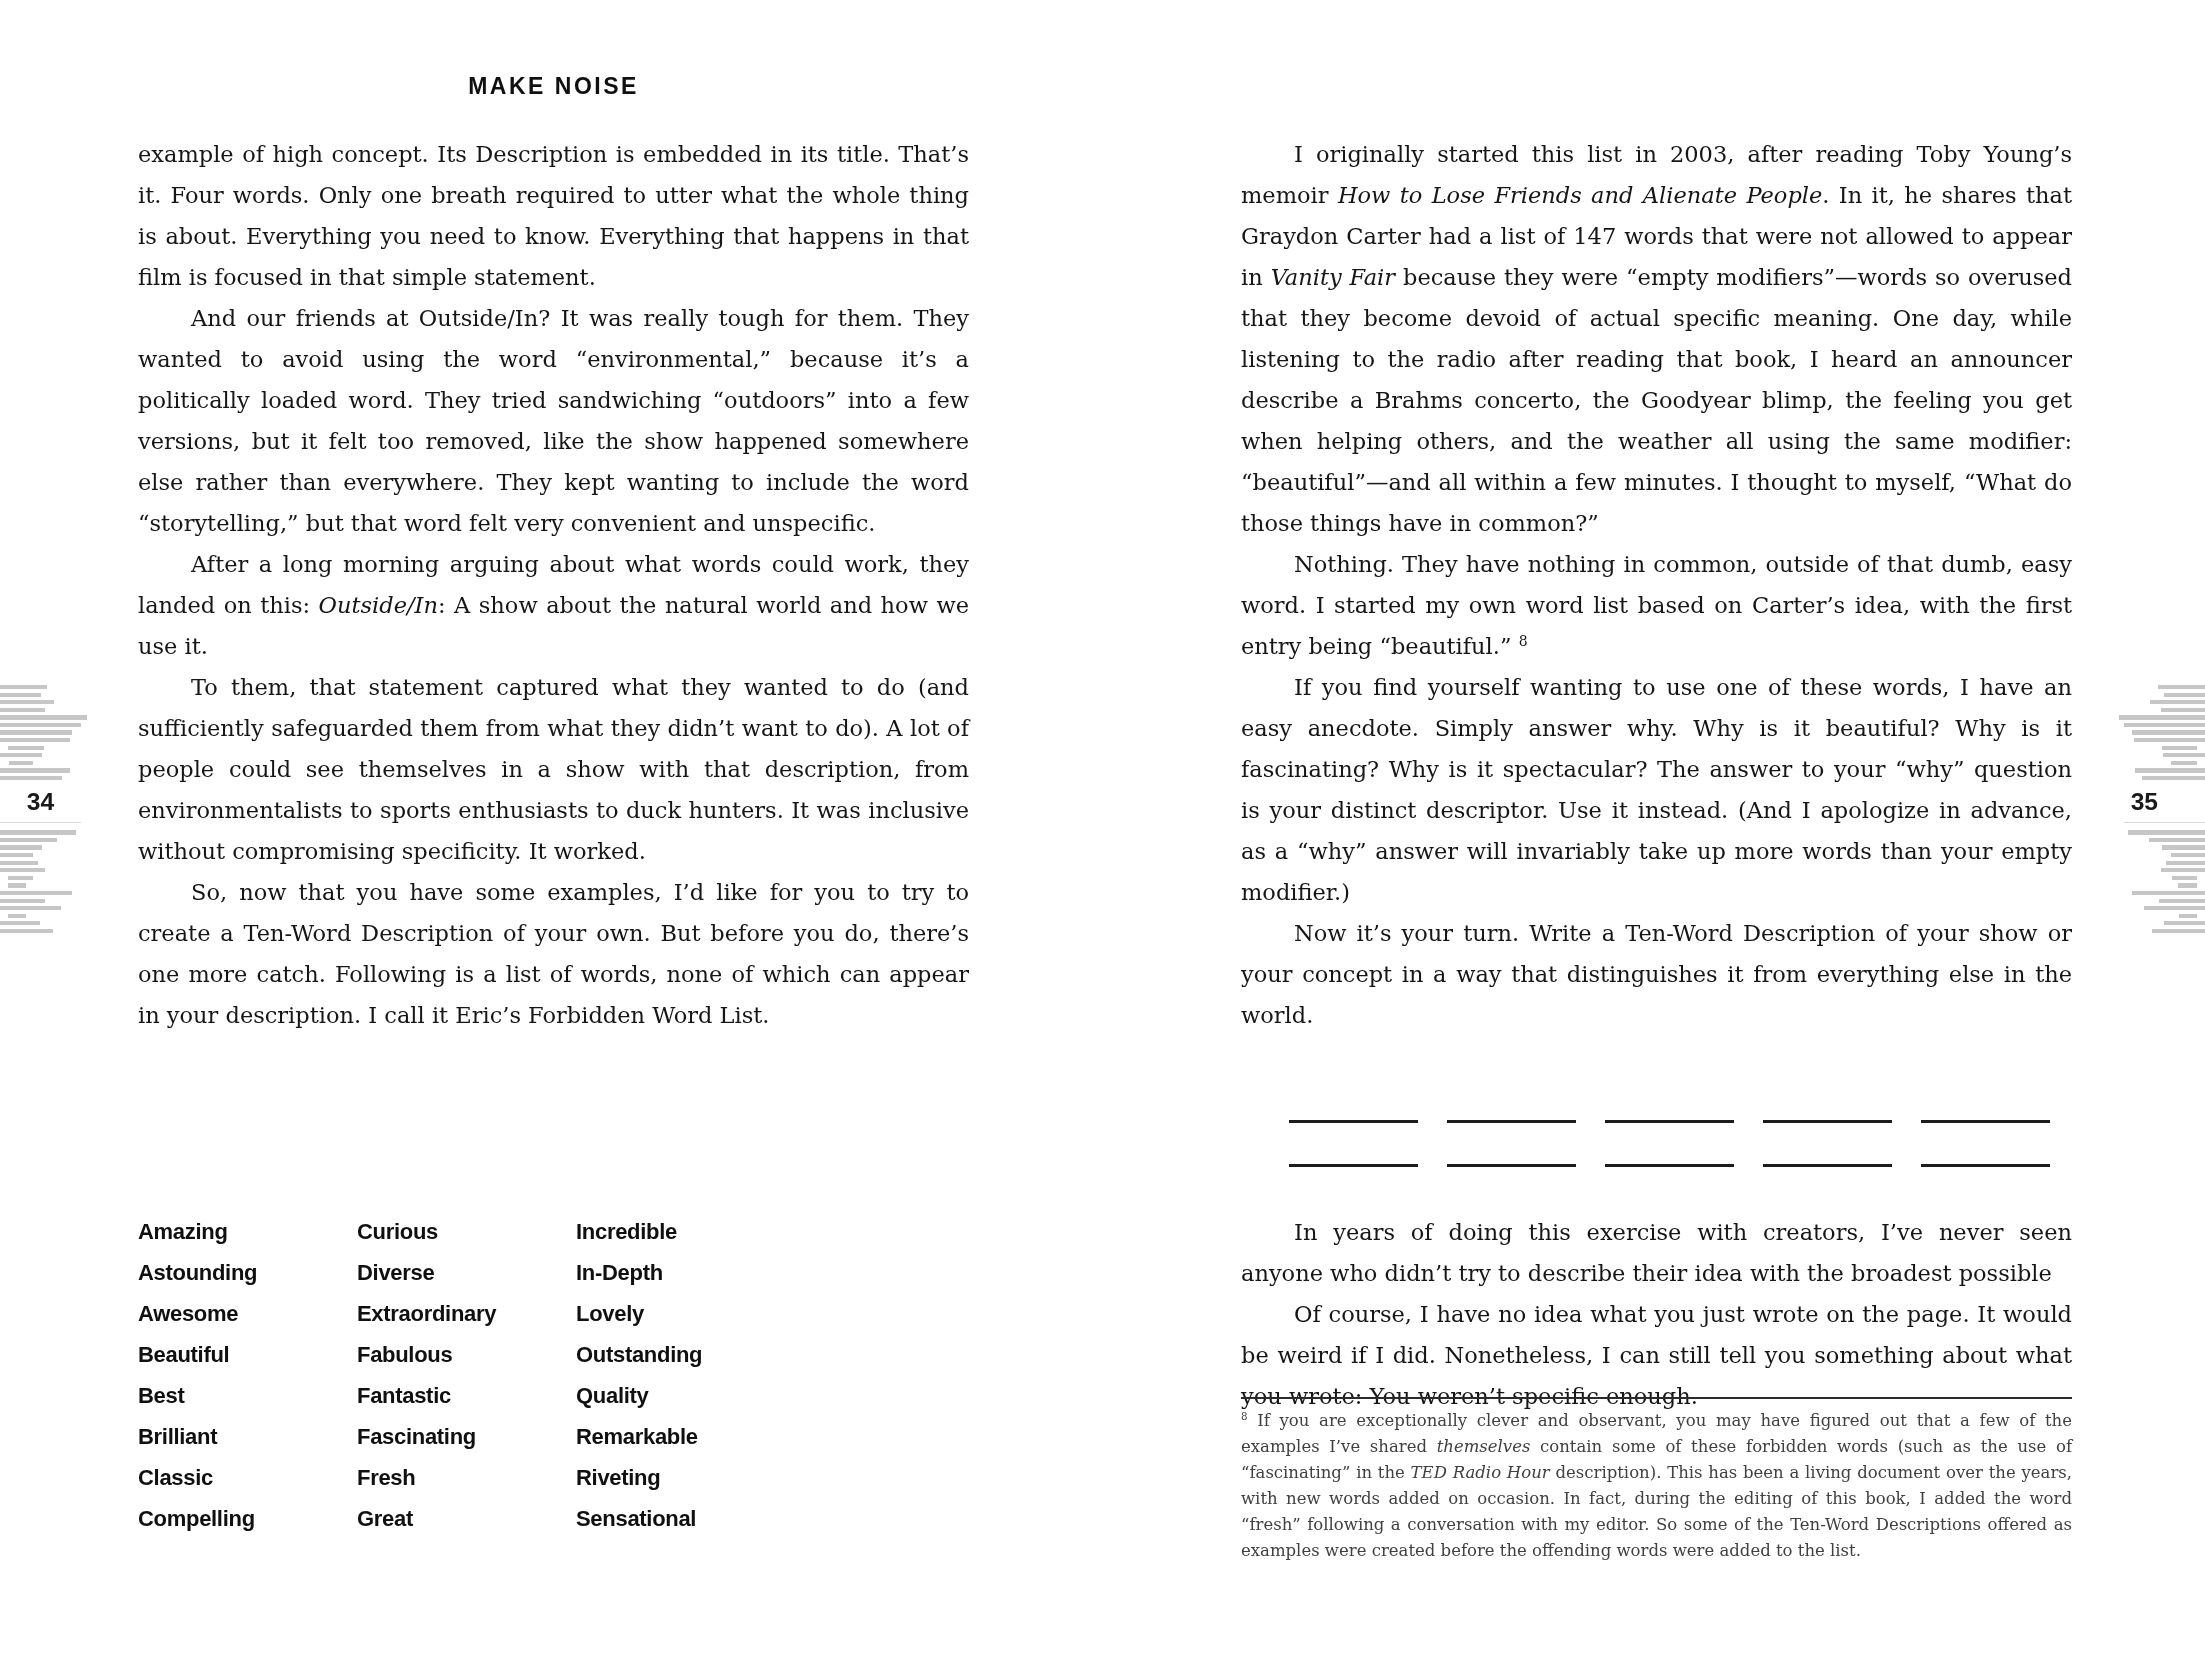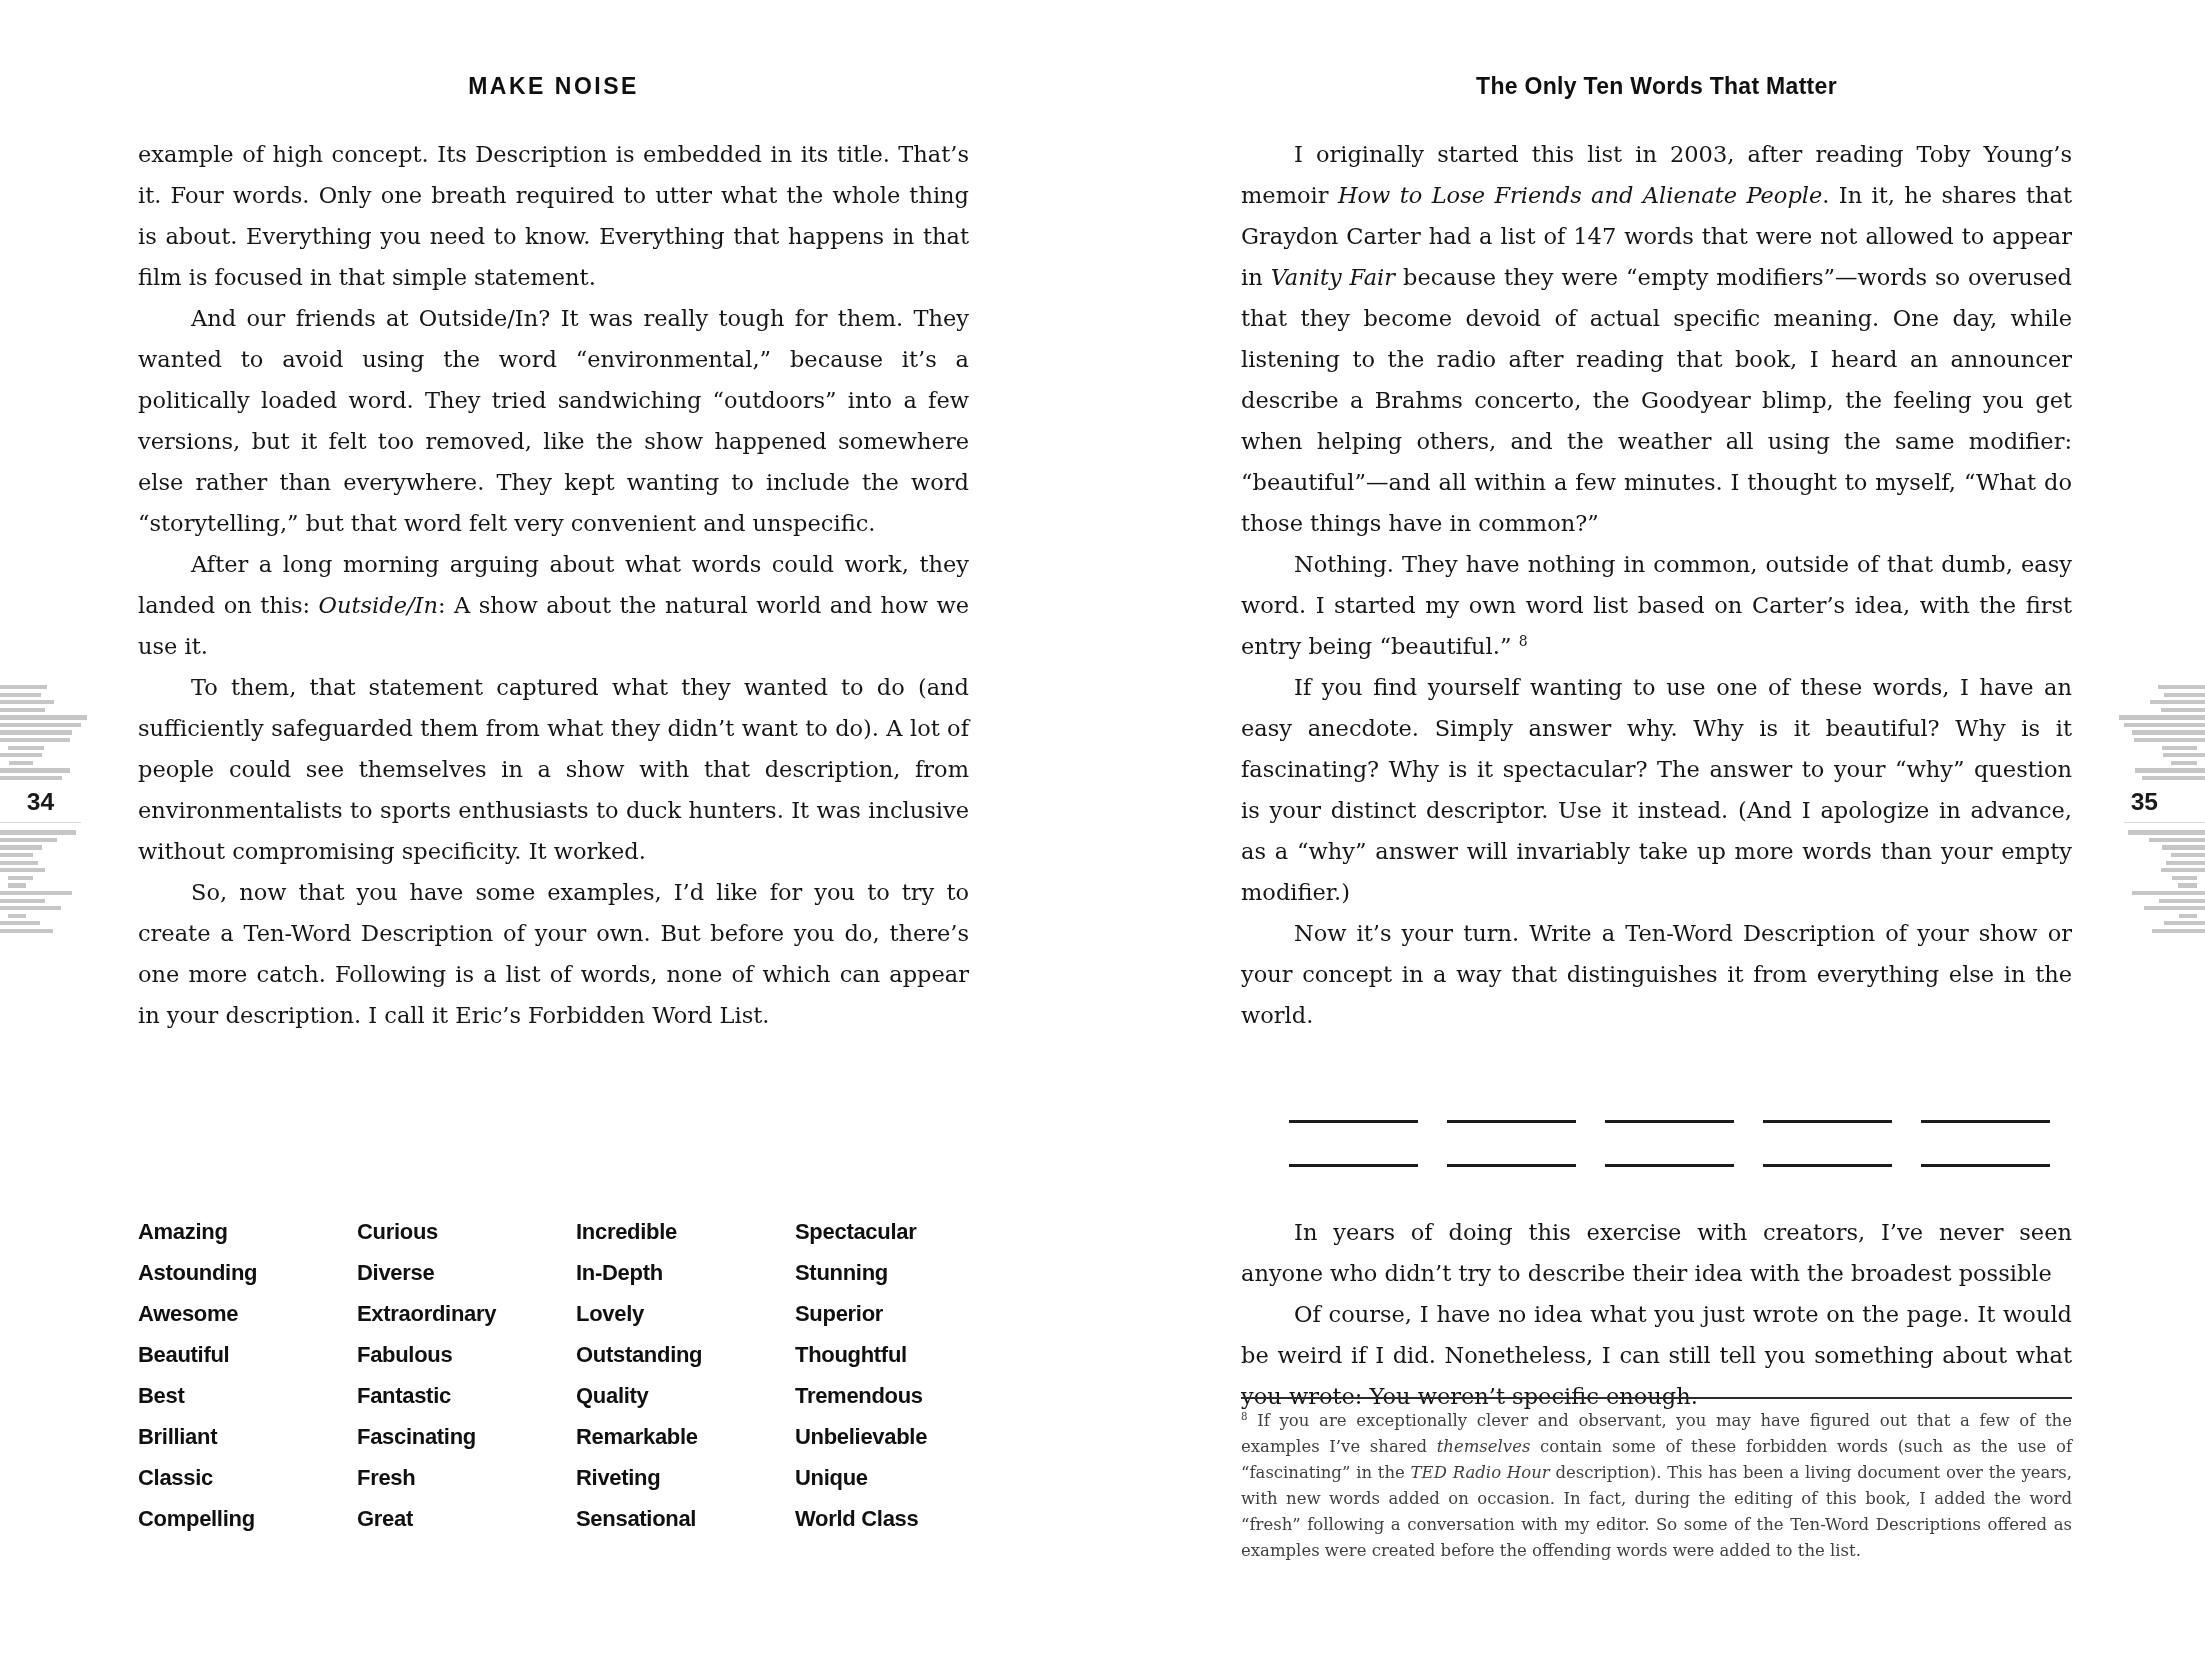--- a/index.html
+++ b/index.html
@@ -74,21 +74,20 @@
   .deco-rule{border-top:1.7px solid #d9d9d9;width:81px;margin-bottom:7.6px;}
   .md-right .deco-rule{margin-left:auto;width:81px;}
   .bars.lower{margin-top:0;}
 </style>
 </head>
 <body>
 
 <div class="spread">
 
   <div class="running-head rh-left">MAKE NOISE</div>
-  <div class="running-head rh-right">The Only Ten Words That Matter</div>
 
   <div class="page-body pb-left">
     <p><span>example of high concept. Its Description is embedded in its title. That’s it. Four words. Only one breath required to utter what the whole thing is about. Everything you need to know. Everything that happens in that film is focused in that simple statement.</span></p>
     <p class="ind"><span>And our friends at Outside/In? It was really tough for them. They wanted to avoid using the word “environmental,” because it’s a politically loaded word. They tried sandwiching “outdoors” into a few versions, but it felt too removed, like the show happened somewhere else rather than everywhere. They kept wanting to include the word “storytelling,” but that word felt very convenient and unspecific.</span></p>
     <p class="ind"><span>After a long morning arguing about what words could work, they landed on this: </span><span class="it">Outside/In</span><span>: A show about the natural world and how we use it.</span></p>
     <p class="ind"><span>To them, that statement captured what they wanted to do (and sufficiently safeguarded them from what they didn’t want to do). A lot of people could see themselves in a show with that description, from environmentalists to sports enthusiasts to duck hunters. It was inclusive without compromising specificity. It worked.</span></p>
     <p class="ind"><span>So, now that you have some examples, I’d like for you to try to create a Ten-Word Description of your own. But before you do, there’s one more catch. Following is a list of words, none of which can appear in your description. I call it Eric’s Forbidden Word List.</span></p>
 
     <div class="word-list">
       <div class="word-col">
@@ -114,30 +113,20 @@
       <div class="word-col">
           <div class="word">Incredible</div>
           <div class="word">In-Depth</div>
           <div class="word">Lovely</div>
           <div class="word">Outstanding</div>
           <div class="word">Quality</div>
           <div class="word">Remarkable</div>
           <div class="word">Riveting</div>
           <div class="word">Sensational</div>
         </div>
-      <div class="word-col">
-          <div class="word">Spectacular</div>
-          <div class="word">Stunning</div>
-          <div class="word">Superior</div>
-          <div class="word">Thoughtful</div>
-          <div class="word">Tremendous</div>
-          <div class="word">Unbelievable</div>
-          <div class="word">Unique</div>
-          <div class="word">World Class</div>
-        </div>
     </div>
   </div>
 
   <div class="page-body pb-right">
     <p class="ind"><span>I originally started this list in 2003, after reading Toby Young’s memoir </span><span class="it">How to Lose Friends and Alienate People</span><span>. In it, he shares that Graydon Carter had a list of 147 words that were not allowed to appear in </span><span class="it">Vanity Fair</span><span> because they were “empty modifiers”—words so overused that they become devoid of actual specific meaning. One day, while listening to the radio after reading that book, I heard an announcer describe a Brahms concerto, the Goodyear blimp, the feeling you get when helping others, and the weather all using the same modifier: “beautiful”—and all within a few minutes. I thought to myself, “What do those things have in common?”</span></p>
     <p class="ind"><span>Nothing. They have nothing in common, outside of that dumb, easy word. I started my own word list based on Carter’s idea, with the first entry being “beautiful.” </span><sup class="fn">8</sup></p>
     <p class="ind"><span>If you find yourself wanting to use one of these words, I have an easy anecdote. Simply answer why. Why is it beautiful? Why is it fascinating? Why is it spectacular? The answer to your “why” question is your distinct descriptor. Use it instead. (And I apologize in advance, as a “why” answer will invariably take up more words than your empty modifier.)</span></p>
     <p class="ind"><span>Now it’s your turn. Write a Ten-Word Description of your show or your concept in a way that distinguishes it from everything else in the world.</span></p>
 
     <div class="blank-rows">

